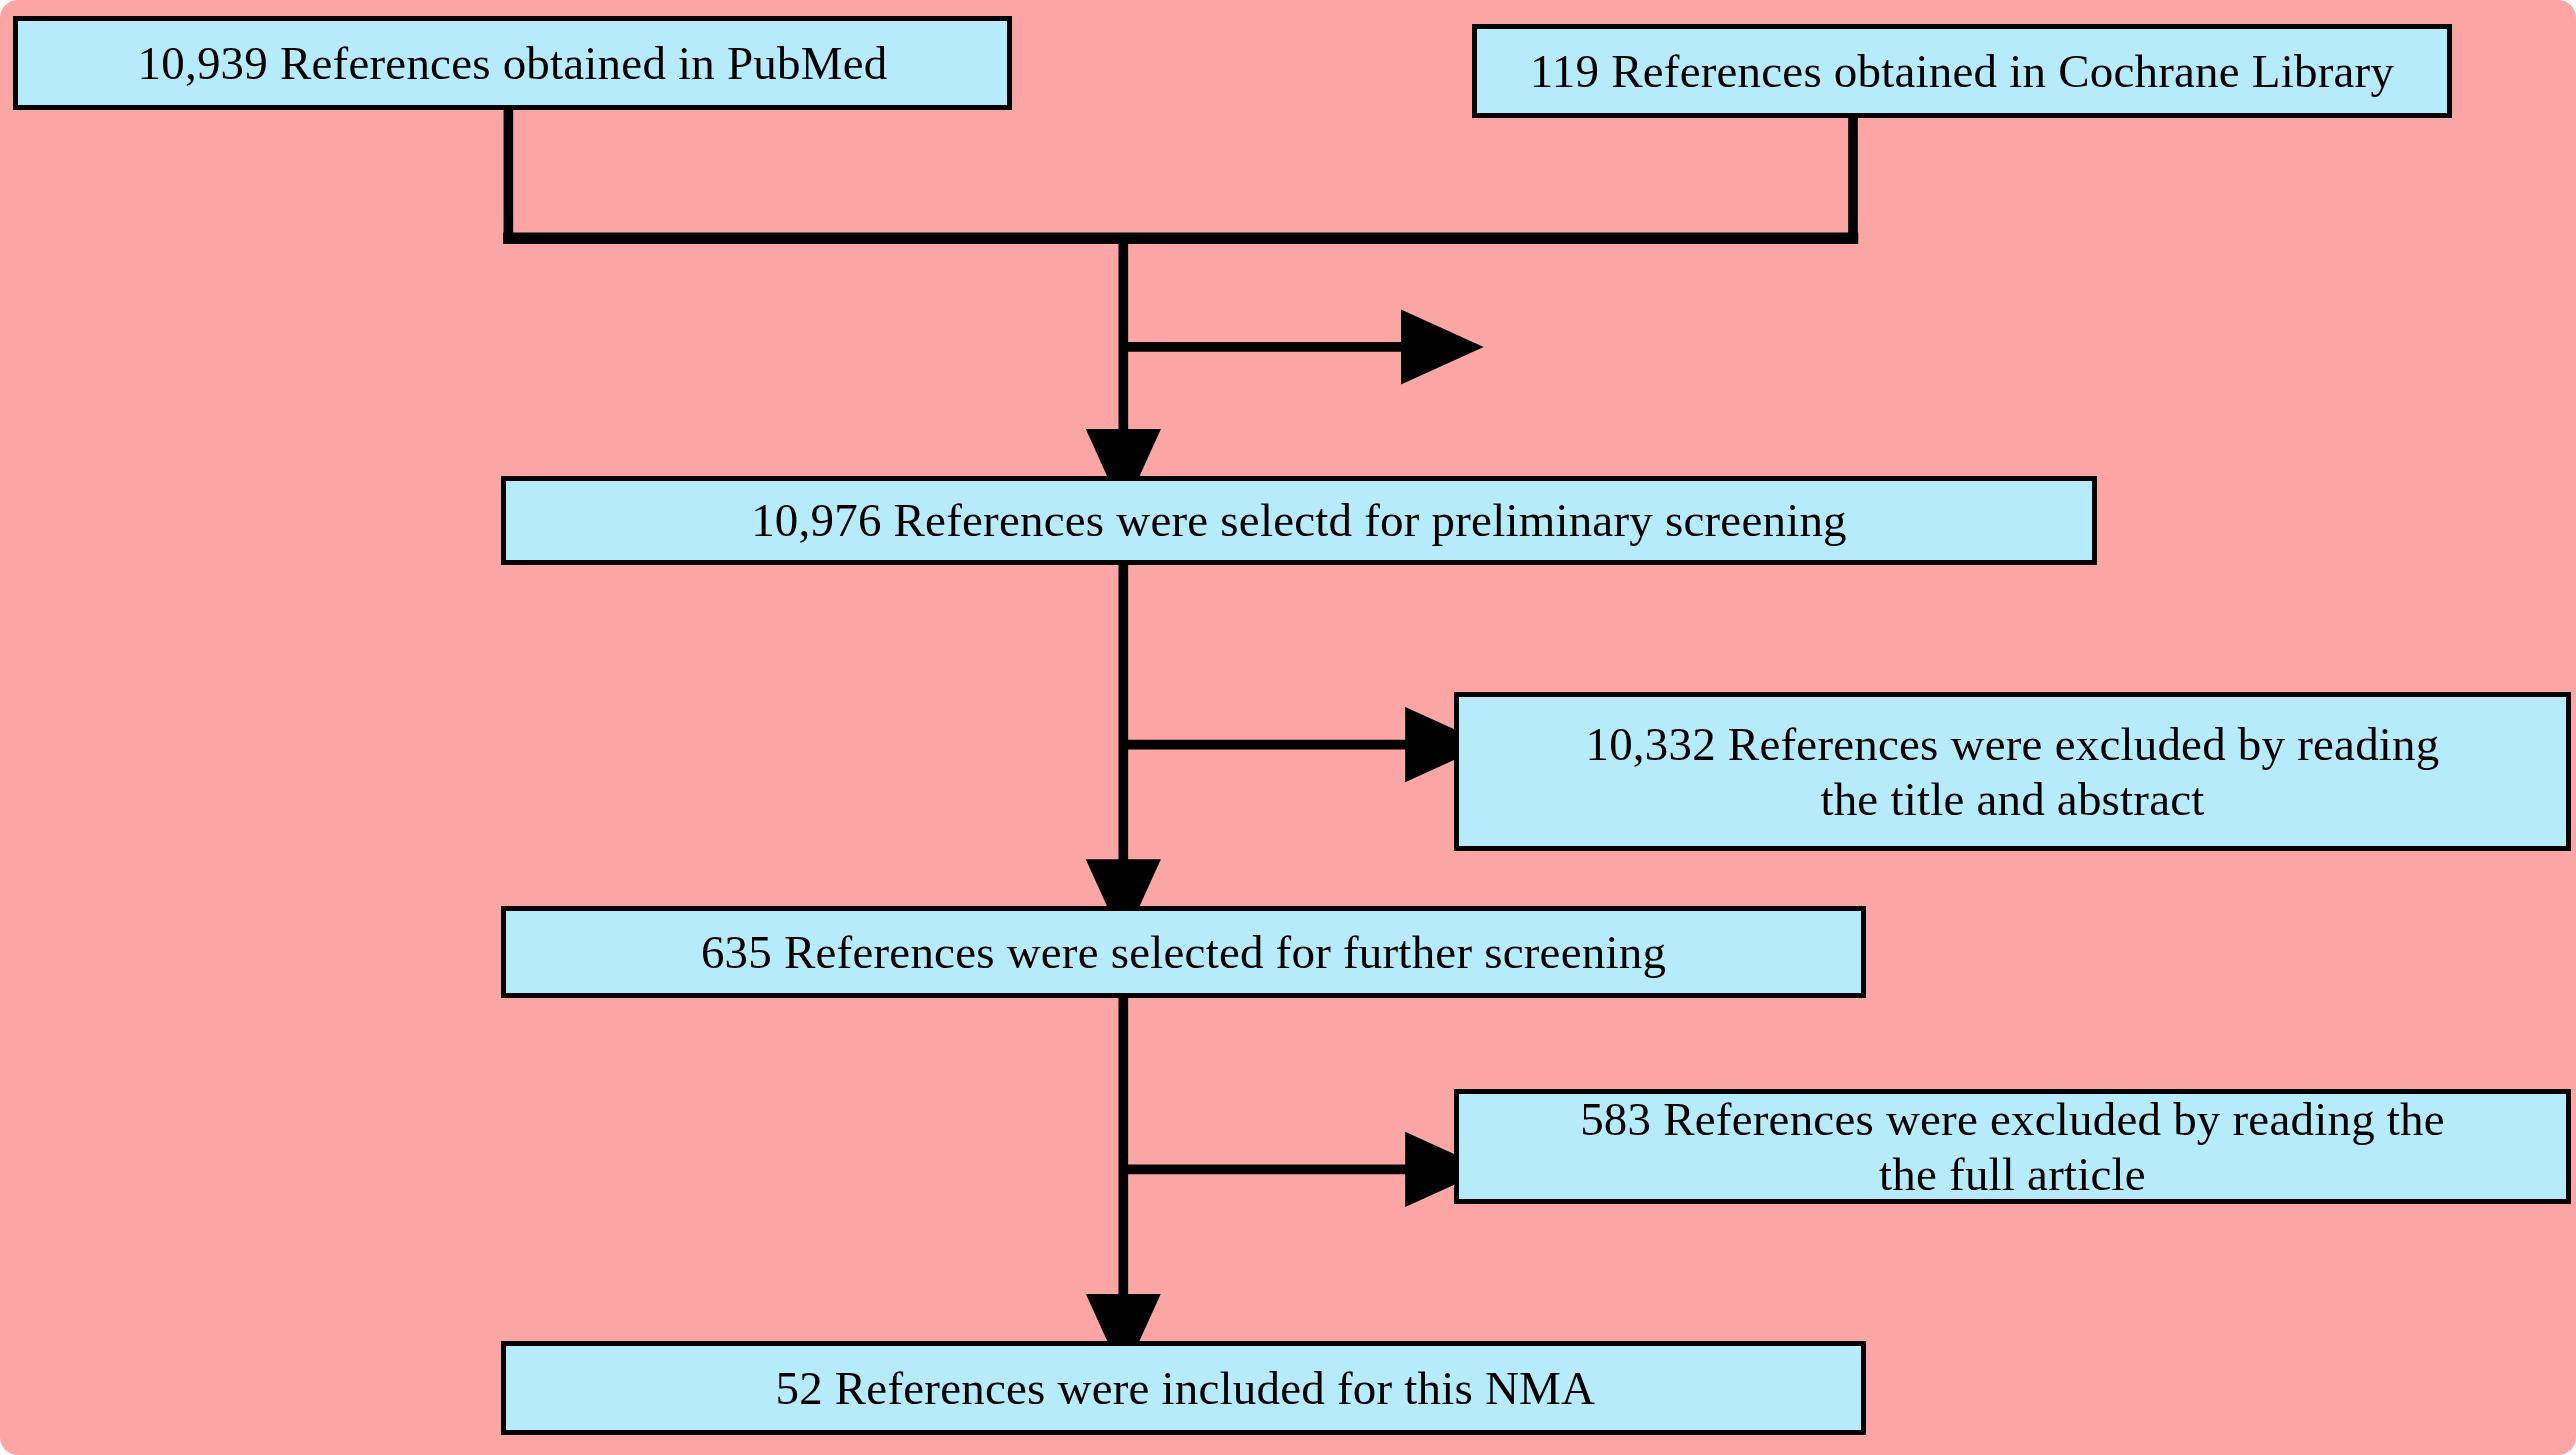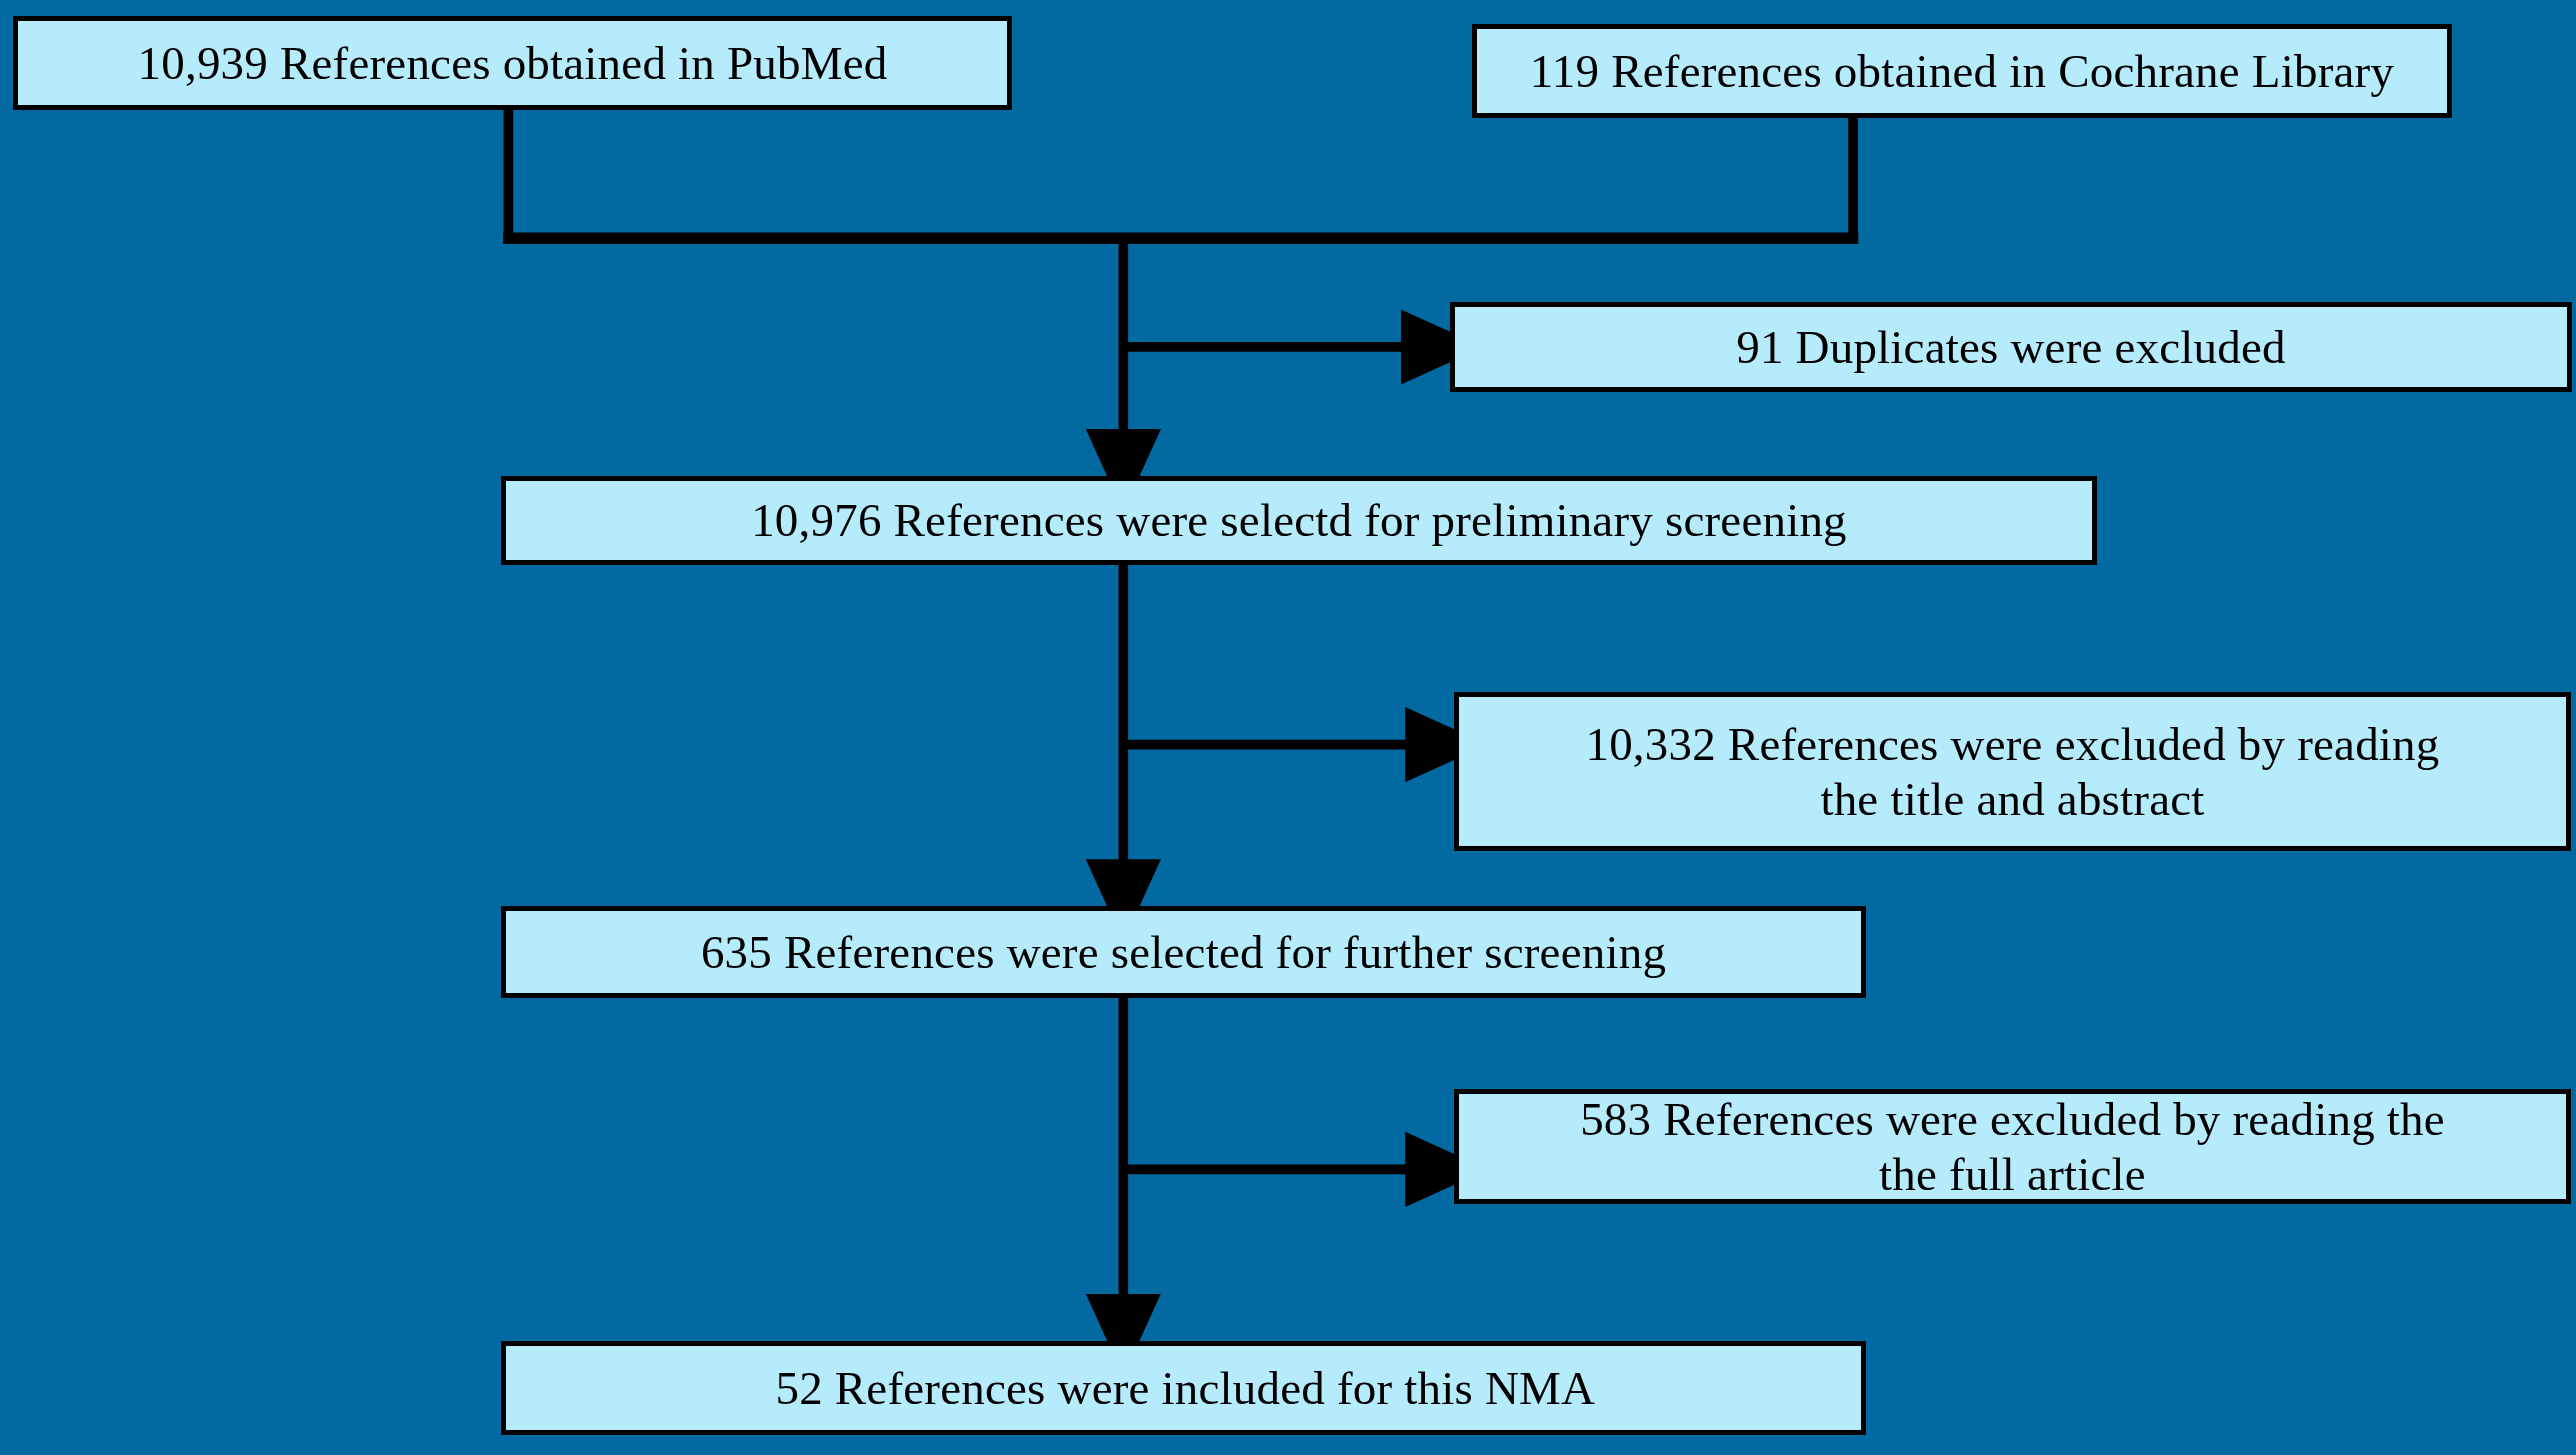--- a/index.html
+++ b/index.html
@@ -4,22 +4,23 @@
 <style>
   html, body {
     margin: 0;
     padding: 0;
     background: #ffffff;
   }
   #diagram-root {
     position: relative;
     width: 2576px;
     height: 1455px;
-    background: #0369a1;
+    background: #fca5a5;
     overflow: hidden;
+    border-radius: 18px;
   }
   svg.flow {
     position: absolute;
     top: 0;
     left: 0;
     width: 2576px;
     height: 1455px;
     display: block;
   }
   .node-box {
@@ -82,23 +83,20 @@
   </svg>
 
   <div class="node-box n-pubmed">
     <span class="node-label">10,939 References obtained in PubMed</span>
   </div>
 
   <div class="node-box n-cochrane">
     <span class="node-label">119 References obtained in Cochrane Library</span>
   </div>
 
-  <div class="node-box n-duplicate">
-    <span class="node-label">91 Duplicates were excluded</span>
-  </div>
 
   <div class="node-box n-prelim">
     <span class="node-label">10,976 References were selectd for preliminary screening</span>
   </div>
 
   <div class="node-box n-exclabs">
     <span class="node-label">10,332 References were excluded by reading
 the title and abstract</span>
   </div>
 

